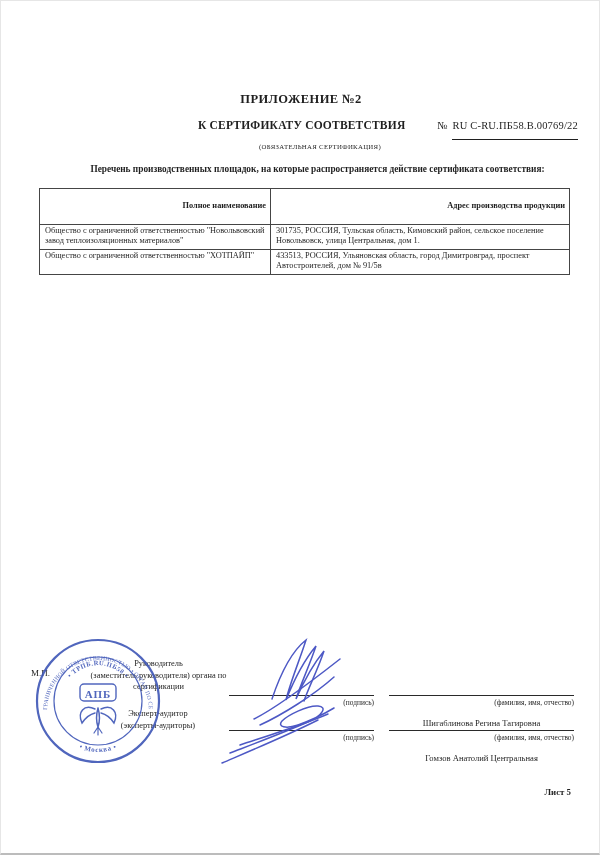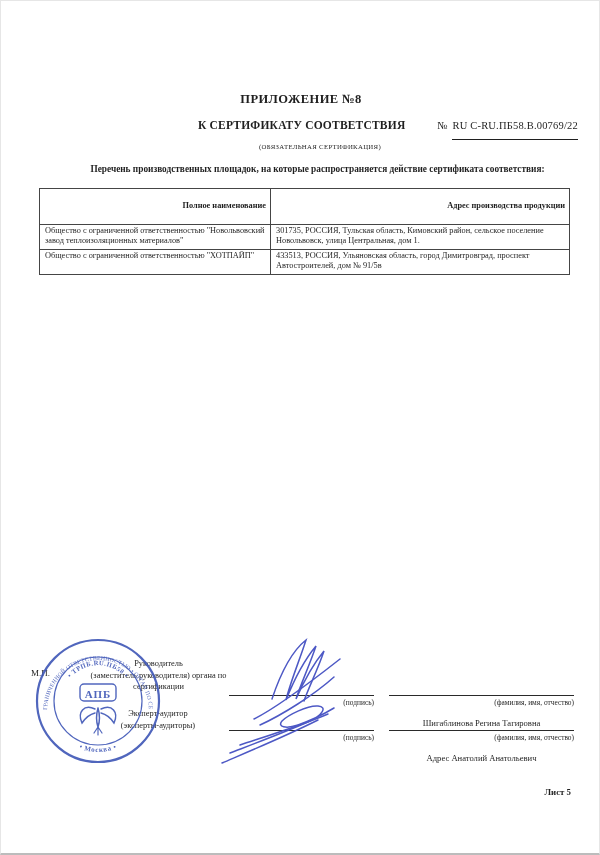--- a/index.html
+++ b/index.html
@@ -86,21 +86,21 @@
   }
 
   .stamp { top: 635px; left: 32px; width: 130px; height: 130px; opacity: .9; }
   .signatures { top: 632px; left: 215px; width: 170px; height: 135px; opacity: .95; }
 </style>
 </head>
 <body>
 
 <div class="page">
 
-  <div class="abs title">ПРИЛОЖЕНИЕ №8</div>
+  <div class="abs title">ПРИЛОЖЕНИЕ №2</div>
 
   <div class="abs certline">
     <span class="cert-title">К СЕРТИФИКАТУ СООТВЕТСТВИЯ</span>
     <span class="cert-num">
       <span>№</span>
       <span class="num">RU C-RU.ПБ58.В.00769/22</span>
     </span>
   </div>
 
   <div class="abs subtitle">(ОБЯЗАТЕЛЬНАЯ СЕРТИФИКАЦИЯ)</div>
@@ -144,21 +144,21 @@
   </div>
 
   <div class="abs sigline sig1-line"></div>
   <div class="abs cap sig1-cap">(подпись)</div>
   <div class="abs name name1">Шигаблинова Регина Тагировна</div>
   <div class="abs sigline name1-line"></div>
   <div class="abs cap name1-cap">(фамилия, имя, отчество)</div>
 
   <div class="abs sigline sig2-line"></div>
   <div class="abs cap sig2-cap">(подпись)</div>
-  <div class="abs name name2">Адрес Анатолий Анатольевич</div>
+  <div class="abs name name2">Гомзов Анатолий Центральная</div>
   <div class="abs sigline name2-line"></div>
   <div class="abs cap name2-cap">(фамилия, имя, отчество)</div>
 
   <svg class="abs stamp" viewBox="0 0 130 130">
     <defs>
       <path id="arcOuterTop" d="M 14,75 A 51,51 0 1 1 116,75" fill="none"></path>
       <path id="arcOuterBottom" d="M 25.9,97.8 A 51,51 0 0 0 104.1,97.8" fill="none"></path>
       <path id="arcInnerTop" d="M 31.2,52.7 A 36,36 0 0 1 98.8,52.7" fill="none"></path>
     </defs>
     <g fill="none" stroke-linecap="round" stroke="#3e56b6">

